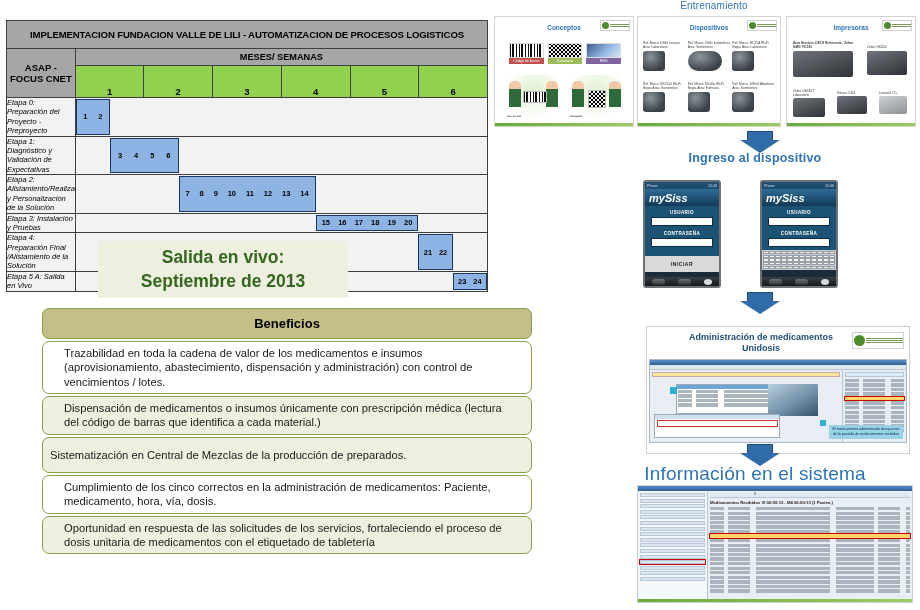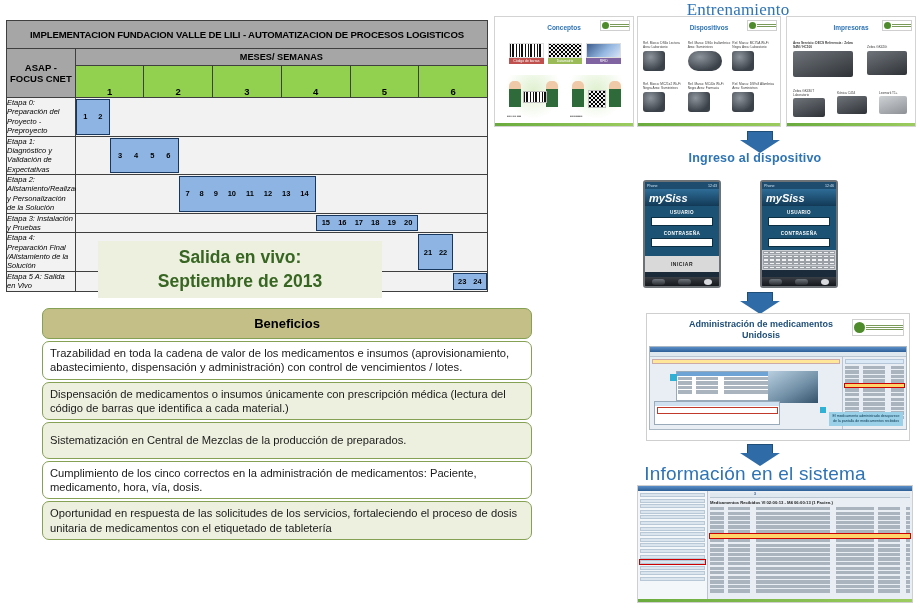--- a/index.html
+++ b/index.html
@@ -42,47 +42,47 @@
     position: absolute; top: 1px; bottom: 1px;
     background: #8db4e2; border: 1px solid #17375e;
     font-size: 7.5px; font-weight: bold; color: #000;
     display: flex; align-items: center; justify-content: space-around;
     padding: 0 1px; white-space: nowrap;
   }
   .bar span { padding: 0 1px; }
 
   
   #salida {
-    position: absolute; left: 98px; top: 241px; width: 284px; height: 57px;
+    position: absolute; left: 98px; top: 241px; width: 250px; height: 57px;
     background: #eef0df; display: flex; flex-direction: column;
     align-items: center; justify-content: center;
     font-weight: bold; font-size: 17.5px; color: #376622; line-height: 1.35;
   }
 
   
   #beneficios { position: absolute; left: 10px; top: 308px; width: 490px; margin-left: 32px; }
   .ben-header {
     background: #c3bf86; border: 1.5px solid #85a153; border-radius: 7px;
     text-align: center; font-weight: bold; font-size: 13px; color: #000;
     padding: 7px 0; margin-bottom: 2px;
   }
   .ben-item {
     border: 1.5px solid #85a153; border-radius: 7px;
     font-size: 11.2px; color: #1a1a1a; line-height: 1.28;
-    padding: 4px 7px; margin-bottom: 2px;
+    padding: 4px 21px; margin-bottom: 2px;
   }
   .ben-item.alt { background: #eef0df; }
   .ben-item.plain { background: #ffffff; }
 
   
   .sec-title-blue {
     position: absolute; text-align: center; color: #2e74b5;
     font-weight: normal; letter-spacing: 0.2px;
   }
-  #t-entrenamiento { left: 628px; top: 0px; width: 220px; font-size: 17px; font-family: Liberation Serif, serif; }
+  #t-entrenamiento { left: 604px; top: 0px; width: 220px; font-size: 10px; }
   #t-ingreso { left: 640px; top: 151px; width: 230px; font-size: 12.5px; font-weight: bold; }
   #t-informacion { left: 630px; top: 463px; width: 250px; font-size: 19px; }
 
   .arrow-down { position: absolute; }
   .arrow-down .shaft {
     width: 26px; height: 9px; background: #2f6ba6; margin: 0 auto;
     border: 1px solid #1f4e79; border-bottom: none;
   }
   .arrow-down .head {
     width: 0; height: 0; margin: 0 auto;
@@ -541,21 +541,21 @@
       <b></b>
       <b class="x"></b>
     </div>
   </div>
 
   <div class="arrow-down" style="left:740px; top:292px;">
     <div class="shaft"></div>
     <div class="head"></div>
   </div>
 
-  <div class="shot" style="left:646px; top:313px; width:264px; height:128px;">
+  <div class="shot" style="left:646px; top:326px; width:264px; height:128px;">
     <div class="sl-logo" style="width:52px;height:17px;right:5px;top:5px;">
       <span class="dot" style="width:11px;height:11px;"></span>
       <span class="lines">
           <i></i>
           <i></i>
           <i></i>
         </span>
     </div>
     <div class="shot-head">
       <div>Administración de medicamentos</div>

